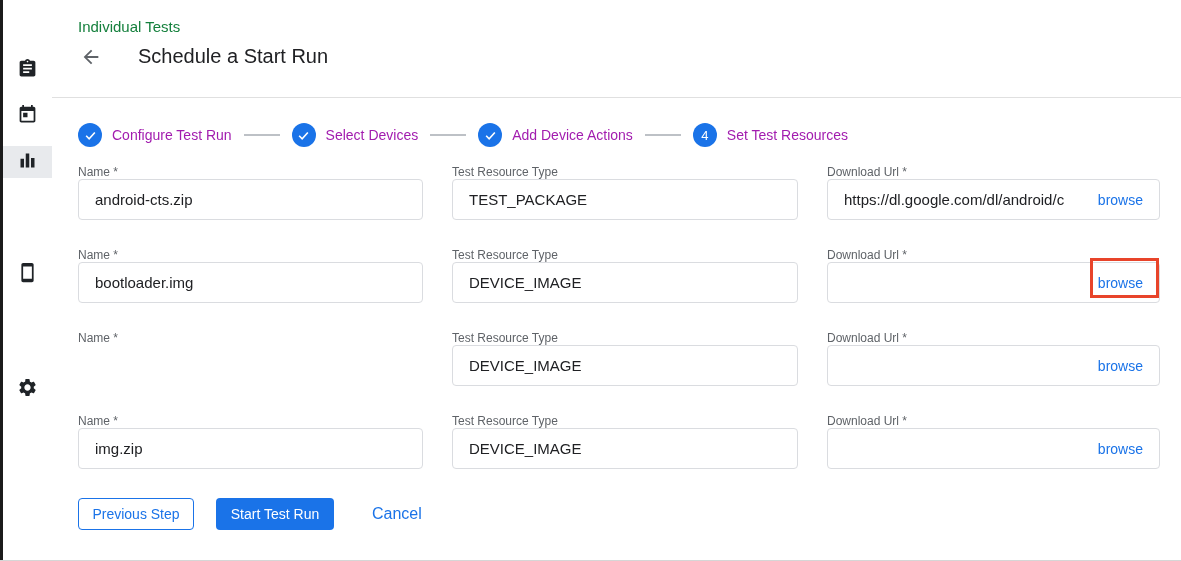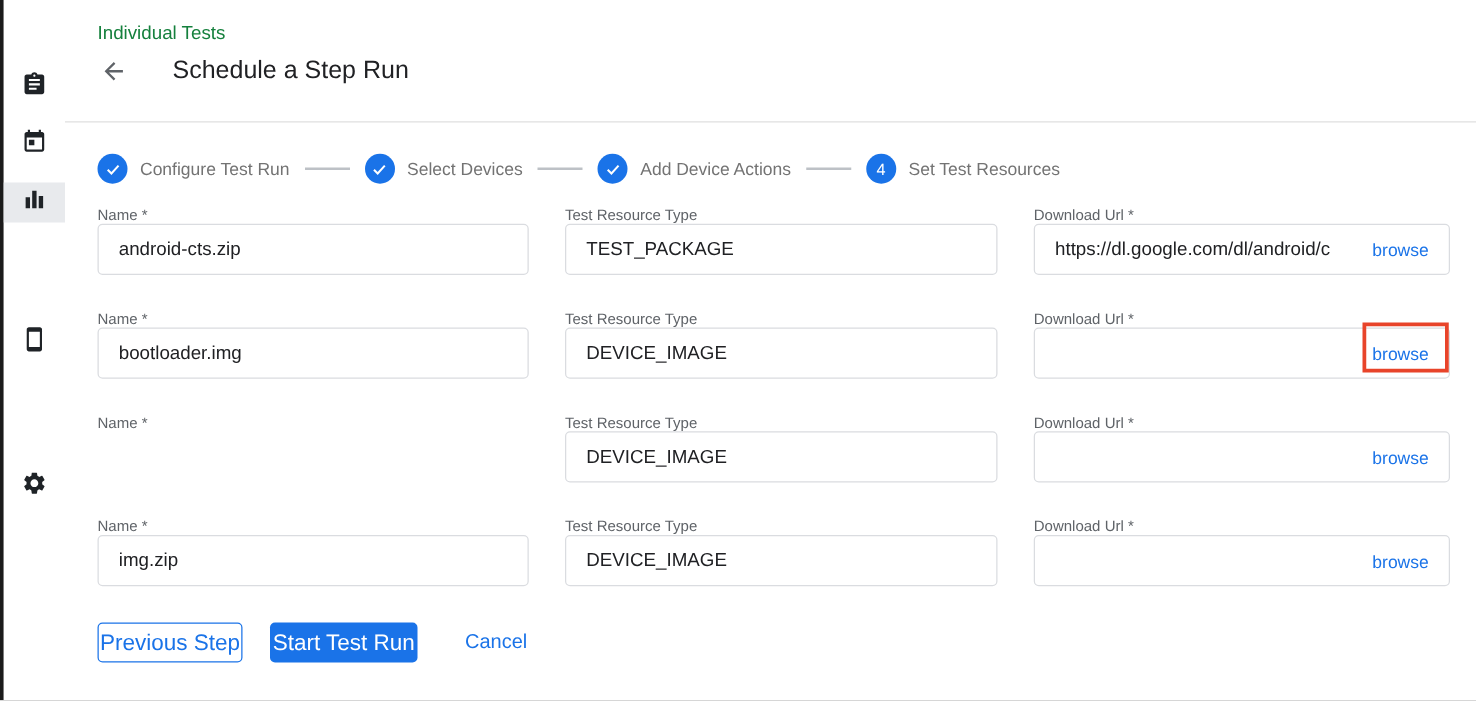--- a/index.html
+++ b/index.html
@@ -26,21 +26,21 @@
   .divider { position:absolute; left:52px; right:0; top:97px; height:1px; background:#e0e0e0; }
 
   
   .stepper { position:absolute; left:78px; top:122px; display:flex; align-items:center; height:26px; }
   .step { display:flex; align-items:center; }
   .step-circle {
     width:24px; height:24px; border-radius:50%; background:#1a73e8; color:#fff;
     display:flex; align-items:center; justify-content:center; font-size:13px; flex-shrink:0;
   }
   .step-circle svg { width:13px; height:13px; }
-  .step-label { margin-left:10px; font-size:14px; color:#737373; white-space:nowrap; }
+  .step-label { margin-left:10px; font-size:14px; color:#a21caf; white-space:nowrap; }
   .connector { width:36px; height:2px; background:#bdc1c6; margin:0 12px; }
 
   
   .form-grid {
     position:absolute; left:78px; top:166px;
     display:grid; grid-template-columns:345px 346px 333px;
     column-gap:24px; row-gap:22px;gap:29px;
   }
   .field-label { font-size:12px; line-height:13px; height:13px; color:#5f6368; }
   .field-box {
@@ -50,21 +50,21 @@
   .url-box { justify-content:space-between; position:relative; }
   .url-value { flex:1 1 auto; overflow:hidden; white-space:nowrap; margin-right:8px; }
   .browse-link { color:#1a73e8; font-size:14px; flex:0 0 auto; cursor:pointer; }
   .highlight-rect {
     position:absolute; top:-5px; right:0; width:69px; height:40px;
     border:3px solid #e8442a; pointer-events:none;
   }
 
   
   .actions { position:absolute; left:78px; top:498px; display:flex; align-items:center; }
-  .btn { font-family:"Liberation Sans", sans-serif; font-size:18px; border-radius:4px; cursor:pointer; }
+  .btn { font-family:"Liberation Sans", sans-serif; font-size:14px; border-radius:4px; cursor:pointer; }
   .btn-outline {
     width:116px; height:32px; background:#fff; border:1px solid #1a73e8; color:#1a73e8;
     display:flex; align-items:center; justify-content:center;
   }
   .btn-fill {
     width:118px; height:32px; background:#1a73e8; border:none; color:#fff; margin-left:22px;
     display:flex; align-items:center; justify-content:center;
   }
   .cancel-link { margin-left:38px; color:#1a73e8; font-size:16px; cursor:pointer; }
 </style>
@@ -113,21 +113,21 @@
   </div>
 
   <div class="breadcrumb">Individual Tests</div>
   <div class="back-btn">
     <span>
       <svg viewBox="0 0 24 24">
           <path d="M20 11H7.83l5.59-5.59L12 4l-8 8 8 8 1.41-1.41L7.83 13H20v-2z"></path>
         </svg>
     </span>
   </div>
-  <div class="page-title">Schedule a Step Run</div>
+  <div class="page-title">Schedule a Start Run</div>
   <div class="divider"></div>
 
   <div class="stepper">
     <div class="step">
       <div class="step-circle">
         <svg viewBox="0 0 24 24" fill="none" stroke="#fff" stroke-width="3">
             <path d="M4 12.5l5.5 5.5L20 6.5"></path>
           </svg>
       </div>
       <div class="step-label">Configure Test Run</div>

